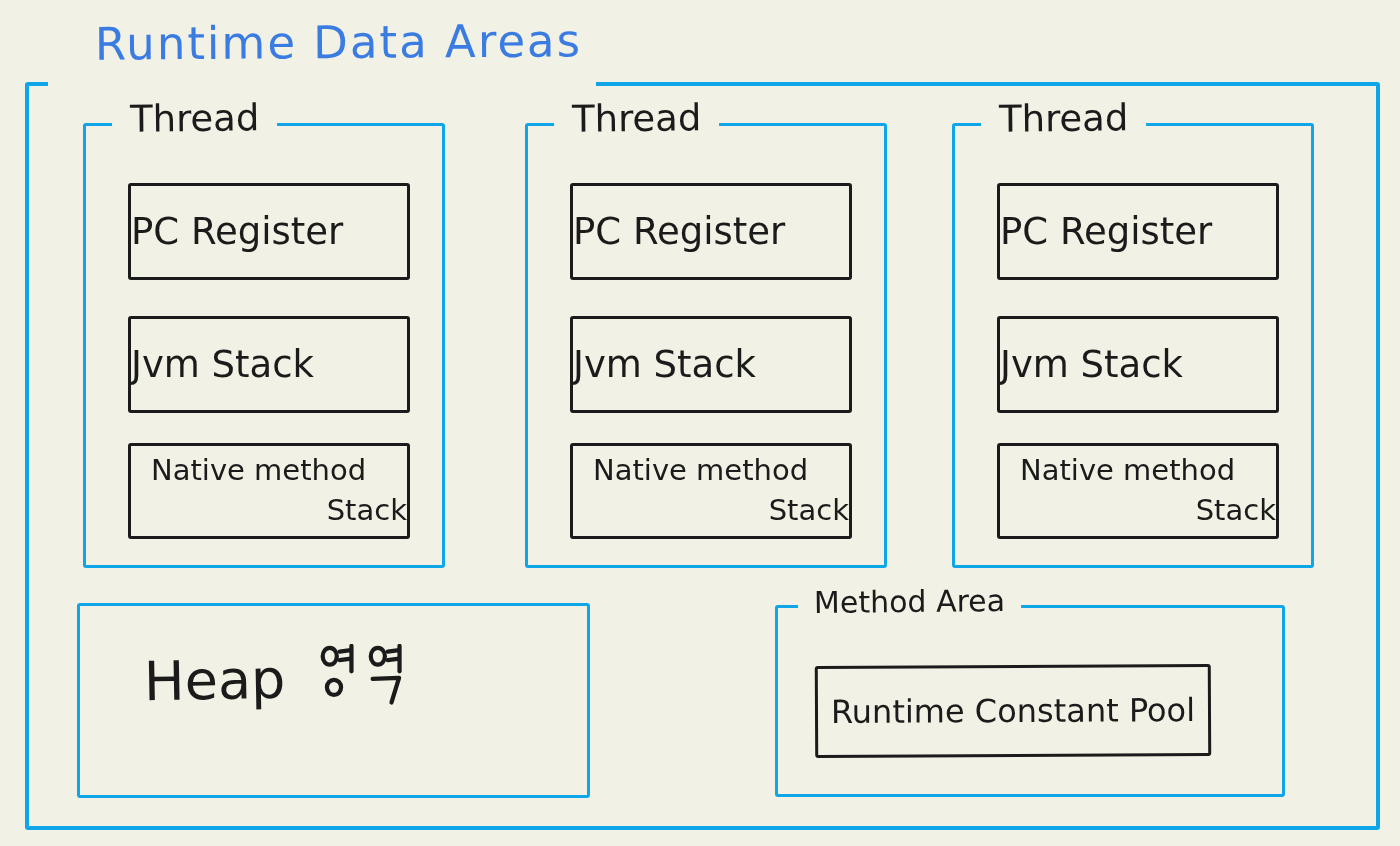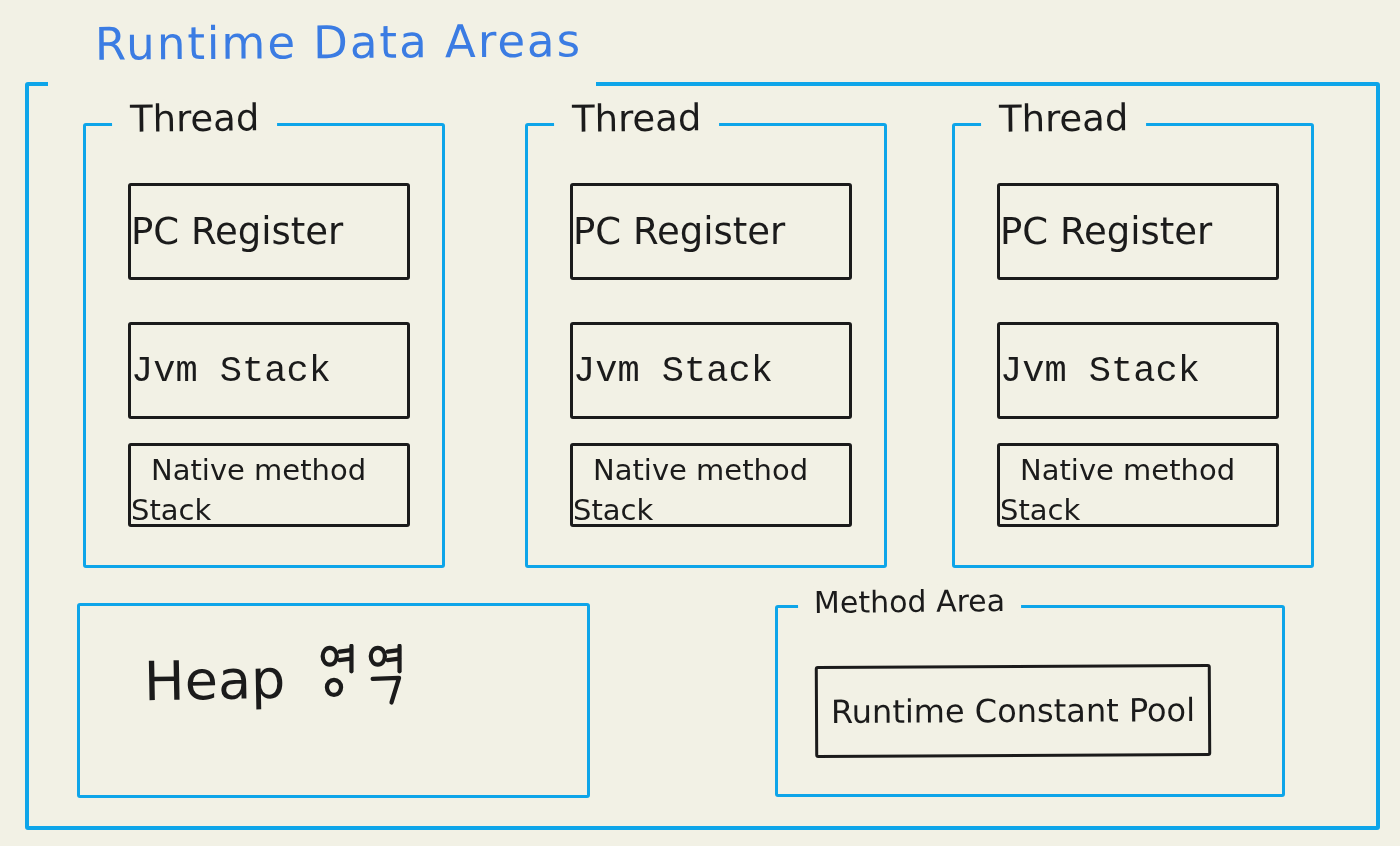--- a/index.html
+++ b/index.html
@@ -72,30 +72,30 @@
     height: 97px;
     border: 3px solid #1B1B1B;
     border-radius: 3px;
     box-sizing: border-box;
     display: flex;
     align-items: center;
     font-size: 37px;
     white-space: nowrap;
   }
   .pc   { top: 57px; }
-  .jvm  { top: 196px; font-family: Liberation Mono, monospace; }
+  .jvm  { top: 190px; }
   .native {
     top: 317px;
-    height: 84px;
+    height: 96px;
     display: block;
     padding: 7px 0 0 0;
     font-size: 29px;
   }
   .native .l1 { display: block; padding-left: 20px; }
-  .native .l2 { display: block; margin-top: 6px; }
+  .native .l2 { display: block; text-align: right; margin-top: 6px; }
   .heap {
     left: 48px;
     top: 517px;
     width: 513px;
     height: 195px;
   }
   .heap-row {
     position: absolute;
     left: 64px;
     top: 26px;

